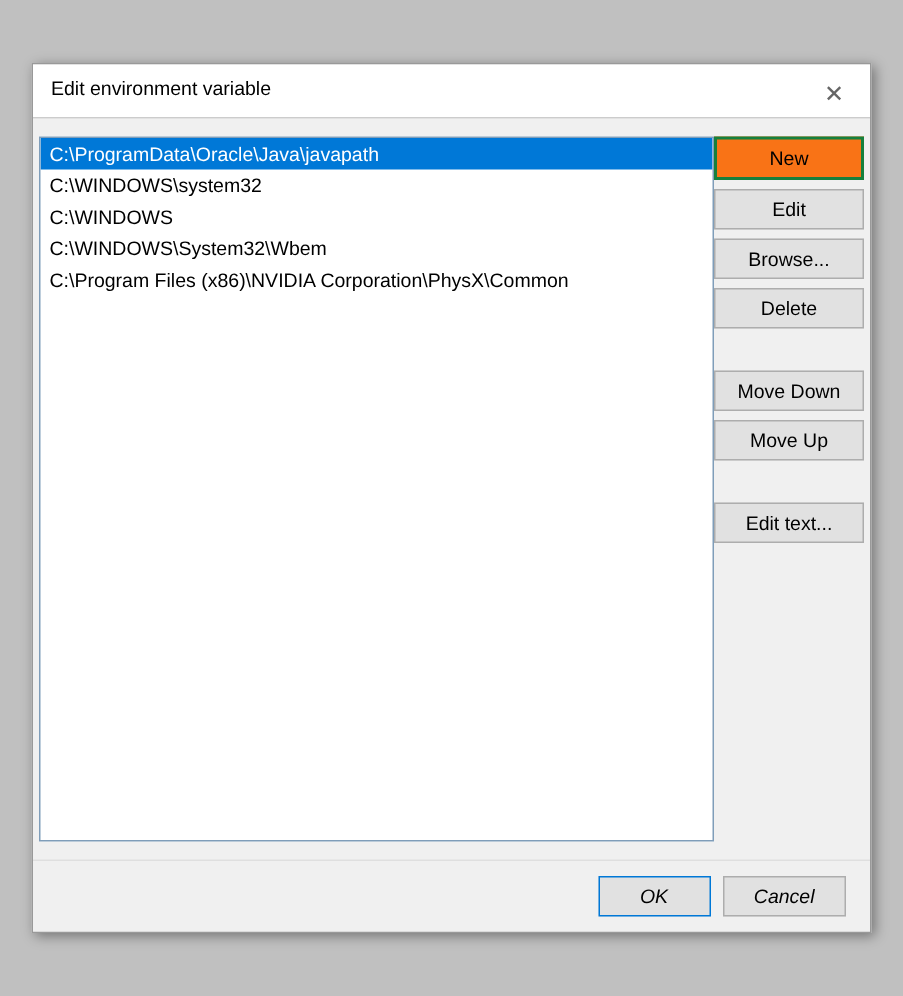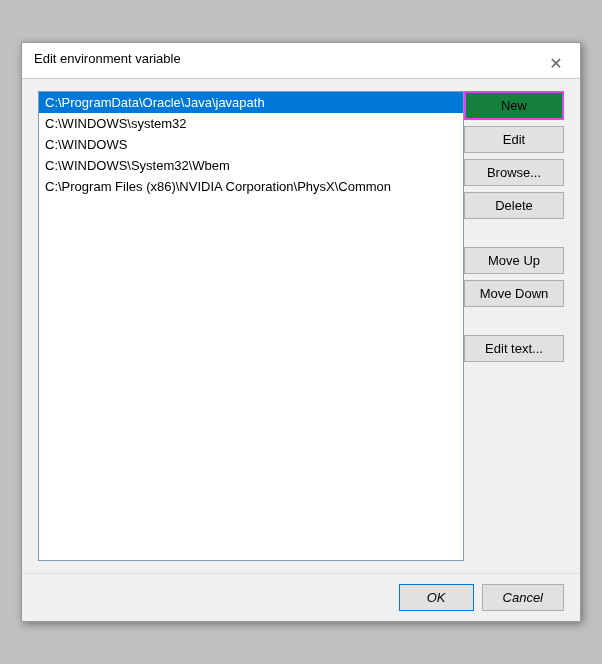--- a/index.html
+++ b/index.html
@@ -55,21 +55,21 @@
       color: #666;
       display: flex;
       align-items: center;
       justify-content: center;
       padding: 0;
     }
 
     .dialog-body {
       display: flex;
       flex-direction: row;
-      padding: 12px 16px;
+      padding: 12px 4px;
       flex: 1;
     }
 
     .list-container {
       flex: 1;
       border: 1px solid #7f9db9;
       background: #fff;
       overflow-y: auto;
       min-height: 460px;
     }
@@ -101,22 +101,22 @@
       padding: 5px 10px;
       cursor: pointer;
       font-size: 13px;
       font-family: 'Segoe UI', Tahoma, Geneva, Verdana, sans-serif;
       color: #000;
       text-align: center;
       min-width: 90px;
     }
 
     .btn.highlighted {
-      border: 2px solid #d946ef;
-      background: #15803d;
+      border: 2px solid #15803d;
+      background: #f97316;
     }
 
     .spacer {
       height: 16px;
     }
 
     .dialog-footer {
       display: flex;
       justify-content: flex-end;
       padding: 10px 16px;
@@ -159,22 +159,22 @@
         <div class="list-item">C:\WINDOWS\System32\Wbem</div>
         <div class="list-item">C:\Program Files (x86)\NVIDIA Corporation\PhysX\Common</div>
       </div>
 
     <div class="buttons-panel">
       <button class="btn highlighted">New</button>
       <button class="btn">Edit</button>
       <button class="btn">Browse...</button>
       <button class="btn">Delete</button>
       <div class="spacer"></div>
+      <button class="btn">Move Down</button>
       <button class="btn">Move Up</button>
-      <button class="btn">Move Down</button>
       <div class="spacer"></div>
       <button class="btn">Edit text...</button>
     </div>
   </div>
 
   <div class="dialog-footer">
     <button class="footer-btn ok-btn">OK</button>
     <button class="footer-btn">Cancel</button>
   </div>
 </div>

